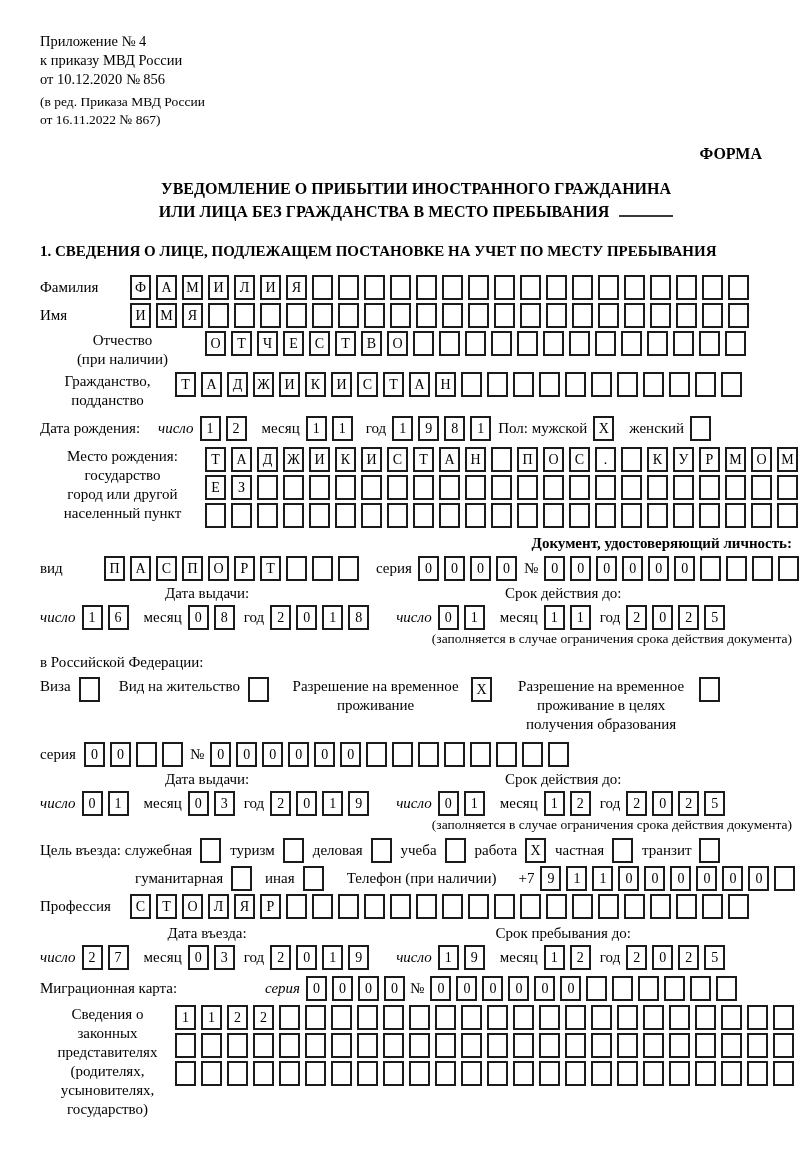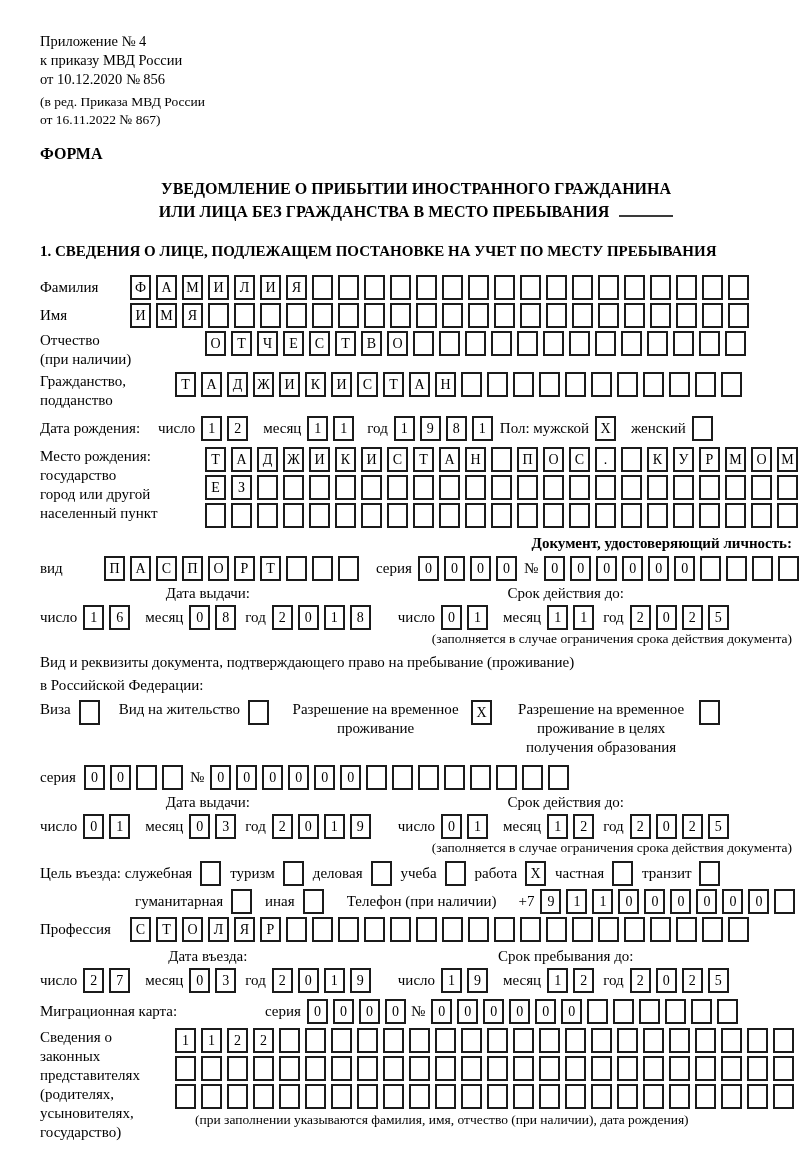--- a/index.html
+++ b/index.html
@@ -3,42 +3,42 @@
 <meta charset="utf-8">
 <style>
   * { margin:0; padding:0; box-sizing:border-box; }
   html,body { background:#ffffff; }
   body { width:800px; height:1163px; color:#000; font-family:"Liberation Serif", serif; font-size:15px; }
   .page { position:relative; width:800px; height:1163px; padding:32px 8px 0 40px; overflow:hidden; background:#fff; }
 
   
   .hdr { font-size:14.5px; line-height:19px; }
   .hdr .sub { font-size:13.5px; margin-top:4px; line-height:18px; }
-  .forma { font-weight:bold; margin:16px 30px 0 0; font-size:16px; }
+  .forma { font-weight:bold; text-align:right; margin:16px 30px 0 0; font-size:16px; }
 
   
   .title { text-align:center; font-weight:bold; font-size:16px; line-height:23px; margin-top:14px; }
   .blank-line { display:inline-block; width:54px; border-bottom:2px solid #3a3a3a; height:14px; margin-left:10px; }
   .sec { font-weight:bold; font-size:15px; margin:20px 0 15px 0; }
 
   
   .cell { flex:none; display:inline-flex; align-items:center; justify-content:center;
           width:21px; height:25px; border:2px solid #1b1b1b; margin-right:5px;
           font-size:14px; background:#fff; }
   .cellrow { display:flex; flex:none; }
   .cellcol .cellrow { margin-bottom:3px; }
 
   
   .frow { display:flex; align-items:center; margin-bottom:3px; }
   .frow.top { align-items:flex-start; }
   .flabel { flex:none; }
   .w90 { width:90px; } .w135 { width:135px; } .w165 { width:165px; }
-  .mlines { line-height:19px; }
+  .mlines { line-height:19px;text-align:center; }
   .dlabel { flex:none; margin:0 6px 0 10px; }
-  .dlabel.first { margin-left:0; }
+  .dlabel.first { margin-left:0;font-style:italic; }
   .g8 { margin-left:8px; } .g14 { margin-left:14px; } .g4 { margin-left:4px; }
 
   .doc-head { text-align:right; font-weight:bold; margin:4px 0 4px 0; }
 
   .dates-row { display:flex; align-items:flex-start; margin-bottom:1px; }
   .dgroup { display:flex; flex-direction:column; align-items:center; }
   .dgroup.right { margin-left:22px; }
   .dg-head { line-height:18px; margin-bottom:3px; }
   .dg-row { display:flex; align-items:center; }
   .note { font-size:13.5px; text-align:right; margin:0 0 5px 0; line-height:16px; }
@@ -390,21 +390,20 @@
             <span class="cell">2</span>
             <span class="cell">0</span>
             <span class="cell">2</span>
             <span class="cell">5</span>
           </span>
       </div>
     </div>
   </div>
   <div class="note">(заполняется в случае ограничения срока действия документа)</div>
 
-  <div class="intro">Вид и реквизиты документа, подтверждающего право на пребывание (проживание)</div>
   <div class="intro">в Российской Федерации:</div>
 
   <div class="frow top opts">
     <span class="opt-label">Виза</span>
     <span class="cellrow">
         <span class="cell"></span>
       </span>
     <span class="opt-label g14">Вид на жительство</span>
     <span class="cellrow">
         <span class="cell"></span>
@@ -734,17 +733,16 @@
           <span class="cell"></span>
           <span class="cell"></span>
           <span class="cell"></span>
           <span class="cell"></span>
           <span class="cell"></span>
           <span class="cell"></span>
           <span class="cell"></span>
           <span class="cell"></span>
           <span class="cell"></span>
         </div>
-      <div class="repnote">(при заполнении указываются фамилия, имя, отчество (при наличии), дата рождения)</div>
     </span>
   </div>
 
 </div>
 
 </body></html>

